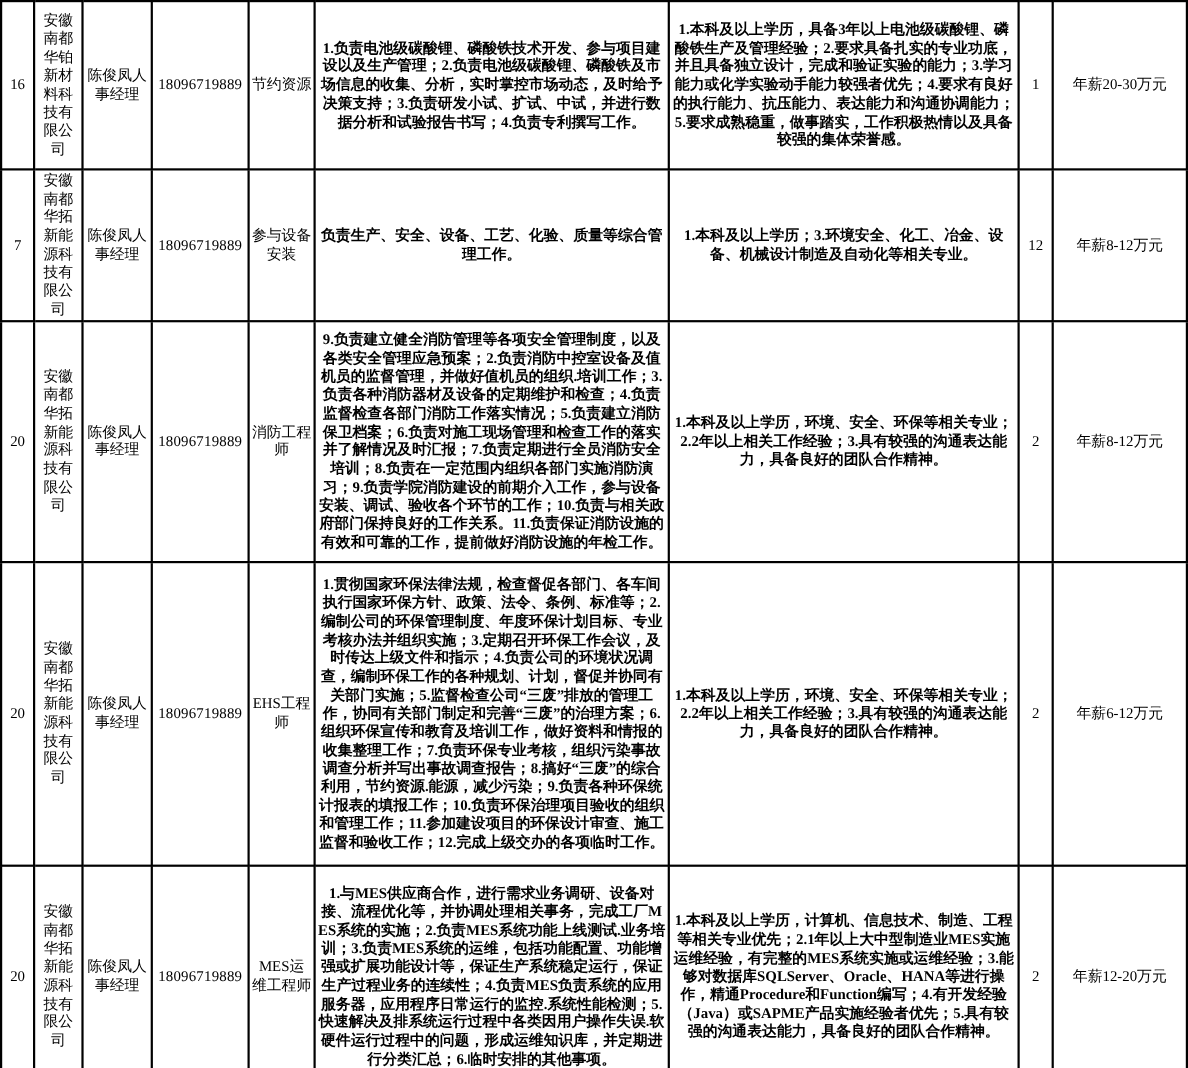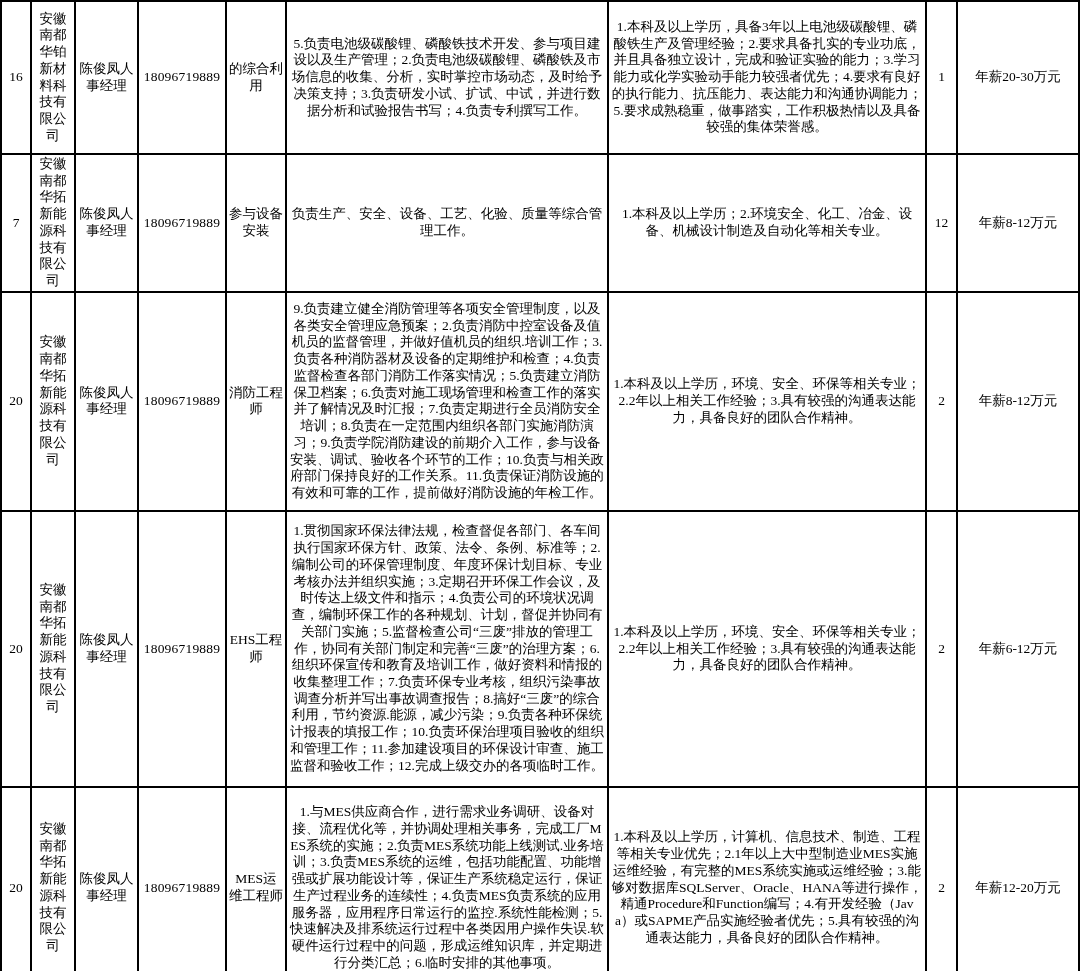--- a/index.html
+++ b/index.html
@@ -27,20 +27,21 @@
     text-align: center;
     font-size: 13.5px;
     line-height: 1.24;
     padding: 1px 2px;
     word-break: break-all;
     overflow: hidden;
   }
   td.longtext {
     text-align: left;
     padding: 2px 4px 2px 3px;
+    font-weight: bold;
   }
   td.num {
     font-size: 14.5px;
     margin-left: 11px;
   }
   td.phone {
     font-size: 15px;
     letter-spacing: 0.2px;
   }
   td.company {
@@ -67,34 +68,34 @@
       <col style="width:318px">
         <col style="width:31px">
         <col style="width:122px">
     </colgroup>
     <tbody>
       <tr class="r0">
         <td class="num">16</td>
         <td class="company">安徽南都华铂新材料科技有限公司</td>
         <td>陈俊凤人事经理</td>
         <td class="phone">18096719889</td>
-        <td>的综合利用</td>
-        <td class="longtext">5.负责电池级碳酸锂、磷酸铁技术开发、参与项目建设以及生产管理；2.负责电池级碳酸锂、磷酸铁及市场信息的收集、分析，实时掌控市场动态，及时给予决策支持；3.负责研发小试、扩试、中试，并进行数据分析和试验报告书写；4.负责专利撰写工作。</td>
+        <td>节约资源</td>
+        <td class="longtext">1.负责电池级碳酸锂、磷酸铁技术开发、参与项目建设以及生产管理；2.负责电池级碳酸锂、磷酸铁及市场信息的收集、分析，实时掌控市场动态，及时给予决策支持；3.负责研发小试、扩试、中试，并进行数据分析和试验报告书写；4.负责专利撰写工作。</td>
         <td class="longtext">1.本科及以上学历，具备3年以上电池级碳酸锂、磷酸铁生产及管理经验；2.要求具备扎实的专业功底，并且具备独立设计，完成和验证实验的能力；3.学习能力或化学实验动手能力较强者优先；4.要求有良好的执行能力、抗压能力、表达能力和沟通协调能力；5.要求成熟稳重，做事踏实，工作积极热情以及具备较强的集体荣誉感。</td>
         <td class="num">1</td>
         <td>年薪20-30万元</td>
       </tr>
       <tr class="r1">
         <td class="num">7</td>
         <td class="company">安徽南都华拓新能源科技有限公司</td>
         <td>陈俊凤人事经理</td>
         <td class="phone">18096719889</td>
         <td>参与设备安装</td>
         <td class="longtext">负责生产、安全、设备、工艺、化验、质量等综合管理工作。</td>
-        <td class="longtext">1.本科及以上学历；2.环境安全、化工、冶金、设备、机械设计制造及自动化等相关专业。</td>
+        <td class="longtext">1.本科及以上学历；3.环境安全、化工、冶金、设备、机械设计制造及自动化等相关专业。</td>
         <td class="num">12</td>
         <td>年薪8-12万元</td>
       </tr>
       <tr class="r2">
         <td class="num">20</td>
         <td class="company">安徽南都华拓新能源科技有限公司</td>
         <td>陈俊凤人事经理</td>
         <td class="phone">18096719889</td>
         <td>消防工程师</td>
         <td class="longtext">9.负责建立健全消防管理等各项安全管理制度，以及各类安全管理应急预案；2.负责消防中控室设备及值机员的监督管理，并做好值机员的组织.培训工作；3.负责各种消防器材及设备的定期维护和检查；4.负责监督检查各部门消防工作落实情况；5.负责建立消防保卫档案；6.负责对施工现场管理和检查工作的落实并了解情况及时汇报；7.负责定期进行全员消防安全培训；8.负责在一定范围内组织各部门实施消防演习；9.负责学院消防建设的前期介入工作，参与设备安装、调试、验收各个环节的工作；10.负责与相关政府部门保持良好的工作关系。11.负责保证消防设施的有效和可靠的工作，提前做好消防设施的年检工作。</td>

